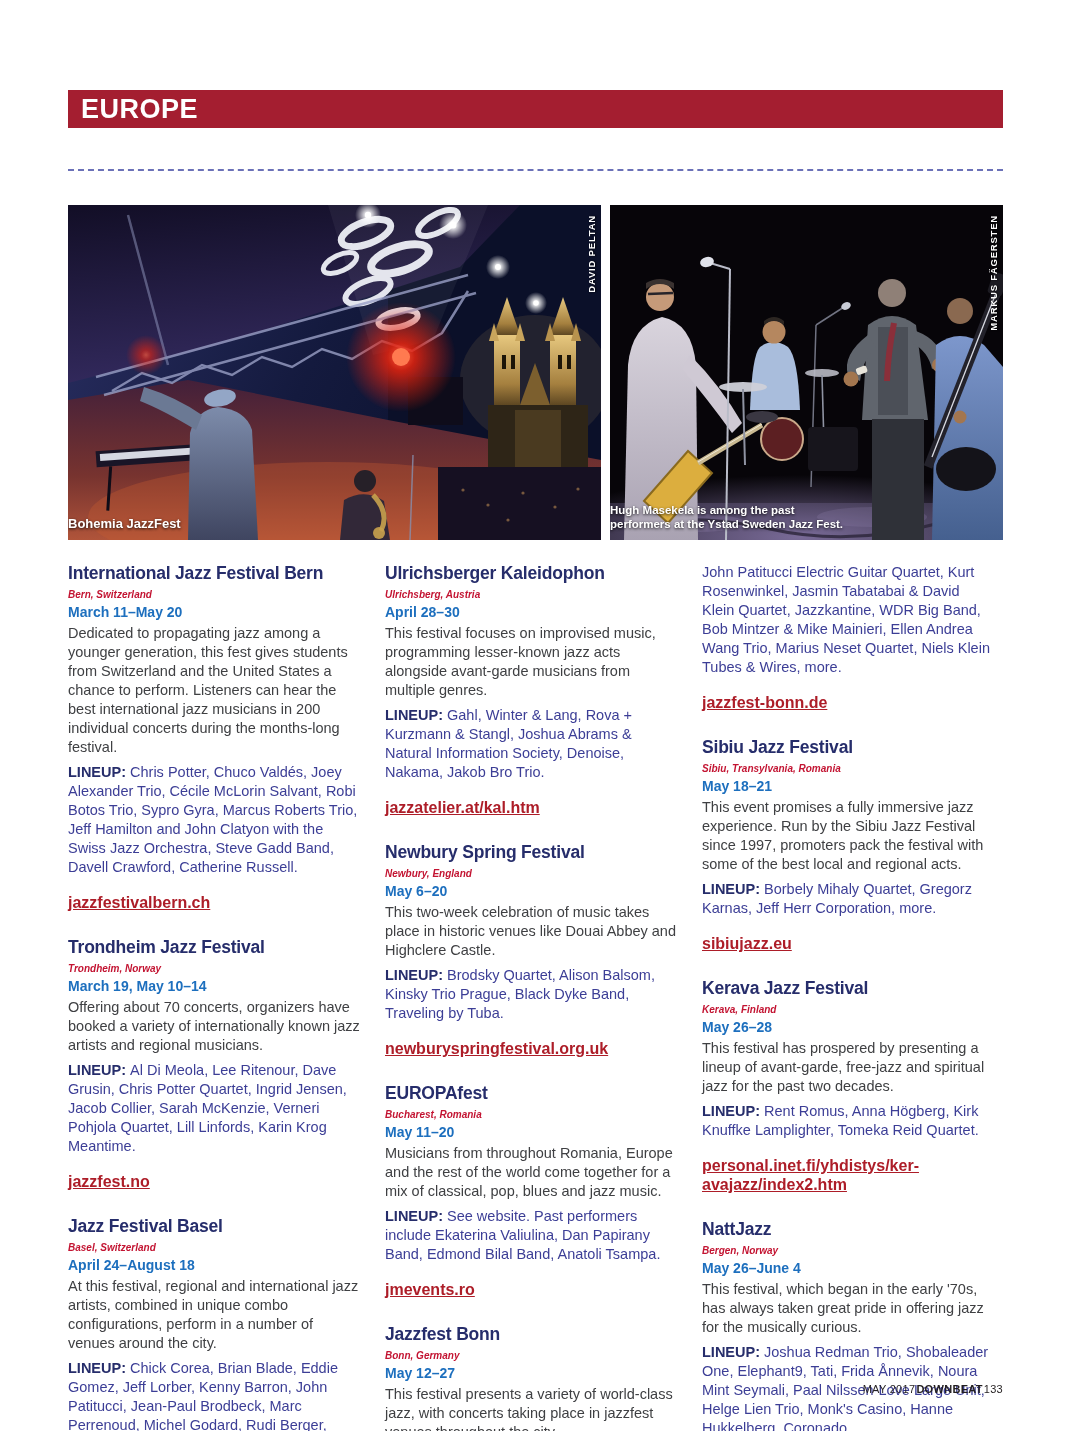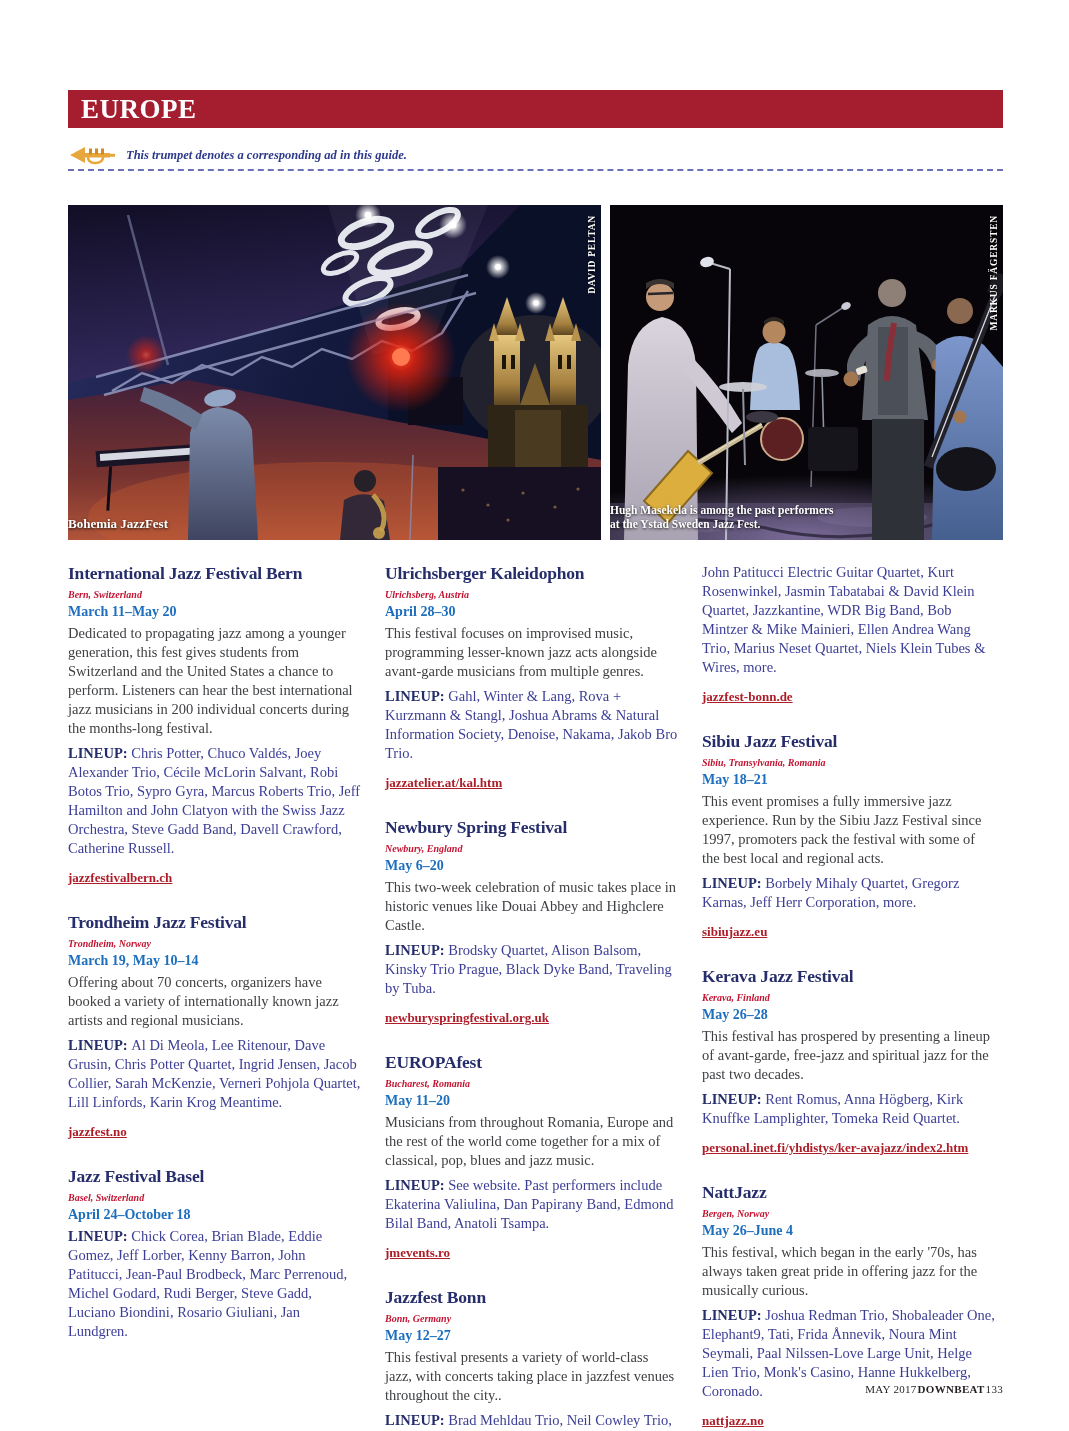--- a/index.html
+++ b/index.html
@@ -1,19 +1,19 @@
 <!DOCTYPE html>
 <html style="--banner-red: #a41e30; --title-navy: #262d6b; --location-red: #c31432; --dates-blue: #1d6fbe; --body-gray: #3f4043; --lineup-indigo: #3c3e96; --website-red: #ad1d28; --note-blue: #2d3a8c; --trumpet-gold: #e8a73c;"><head>
 <meta charset="utf-8">
 <style>
   * { margin:0; padding:0; box-sizing:border-box; }
   html,body { background:#ffffff; }
   .page {
     position:relative; width:1069px; height:1431px; background:#fff;
-    font-family:Liberation Serif, serif; overflow:hidden;
+    font-family:Liberation Sans, sans-serif; overflow:hidden;
   }
   
   .banner {
     position:absolute; left:68px; top:90px; width:935px; height:38px;
     background:var(--banner-red,#a41e30); color:#fff; display:flex; align-items:center;
     padding-left:13px; font-weight:bold; font-size:27px; letter-spacing:.5px;
   }
   .trumpet-row { position:absolute; left:68px; top:144px; display:flex; align-items:center; gap:10px; height:22px; }
   .trumpet-note { color:var(--note-blue,#2d3a8c); font-style:italic; font-weight:bold; font-size:12.5px; }
   .dashes { position:absolute; left:68px; top:169px; width:935px; border-top:2px dashed #6b71b8; }
@@ -37,48 +37,36 @@
   .columns { position:absolute; left:68px; top:563px; width:935px; display:flex; gap:24px; }
   .col { width:293px; }
   .entry { margin-bottom:25px; }
   .fname { color:var(--title-navy,#262d6b); font-size:17.5px; font-weight:bold; letter-spacing:-.2px; line-height:21px; margin-bottom:2px; }
   .floc  { color:var(--location-red,#c31432); font-style:italic; font-weight:600; font-size:10px; line-height:17px; }
   .fdates{ color:var(--dates-blue,#1d6fbe); font-weight:bold; font-size:14px; line-height:18px; margin-bottom:3px; }
   .fdesc { color:var(--body-gray,#3f4043); font-size:14.5px; line-height:19px; margin-bottom:6px; }
   .flineup { color:var(--lineup-indigo,#3c3e96); font-size:14.5px; line-height:19px; }
   .lineup-label { color:var(--title-navy,#23286a); font-weight:bold; }
   .fsite {
-    display:inline-block; color:var(--website-red,#ad1d28); font-weight:bold; font-size:13px;
-    text-decoration:underline; overflow-wrap:break-word; max-width:293px; margin-top:10px; line-height:19px;
+    display:inline-block; color:var(--website-red,#ad1d28); font-weight:bold; font-size:16px;
+    text-decoration:underline; overflow-wrap:break-word; max-width:293px; margin-top:16px; line-height:19px;
   }
   
   .footer { position:absolute; right:66px; top:1383px; font-size:11px; color:#231f20; display:flex; gap:1px; align-items:baseline; letter-spacing:.3px; }
   .footer .mag { font-weight:bold; }
 </style>
 </head>
 <body>
 
 <div class="page">
 
   <div class="banner">
     <span>EUROPE</span>
   </div>
 
-  <div class="trumpet-row">
-    <svg width="48" height="22" viewBox="0 0 48 22" aria-hidden="true">
-      <polygon points="2,11 17,3 17,19" fill="#e8a73c"></polygon>
-      <rect x="16" y="9" width="26" height="4.5" fill="#e8a73c"></rect>
-      <rect x="21" y="4.5" width="3" height="6" fill="#d18a22"></rect>
-      <rect x="27" y="4.5" width="3" height="6" fill="#d18a22"></rect>
-      <rect x="33" y="4.5" width="3" height="6" fill="#d18a22"></rect>
-      <path d="M20,13 Q20,19 27,19 Q35,19 35,13" stroke="#e8a73c" stroke-width="2.5" fill="none"></path>
-      <rect x="42" y="9.8" width="5" height="3" fill="#e8a73c"></rect>
-    </svg>
-    <span class="trumpet-note">This trumpet denotes a corresponding ad in this guide.</span>
-  </div>
   <div class="dashes"></div>
 
   <div class="photos">
 
     <figure class="photo-left">
       <svg width="533" height="335" viewBox="0 0 533 335" aria-hidden="true">
         <defs>
           <linearGradient id="lgSky" x1="0" y1="0" x2="1" y2="0.3">
             <stop offset="0" stop-color="#2a2f63"></stop>
               <stop offset=".55" stop-color="#141a3e"></stop>
@@ -278,21 +266,22 @@
     </figure>
   </div>
 
   <main class="columns">
     <div class="col">
         <article class="entry"><h3 class="fname">International Jazz Festival Bern</h3><div class="floc">Bern, Switzerland</div><div class="fdates">March 11–May 20</div><p class="fdesc">Dedicated to propagating jazz among a younger generation, this fest gives students from Switzerland and the United States a chance to perform. Listeners can hear the best international jazz musicians in 200 individual concerts during the months-long festival.</p><p class="flineup"><span class="lineup-label">LINEUP: </span>Chris Potter, Chuco Valdés, Joey Alexander Trio, Cécile McLorin Salvant, Robi Botos Trio, Sypro Gyra, Marcus Roberts Trio, Jeff Hamilton and John Clatyon with the Swiss Jazz Orchestra, Steve Gadd Band, Davell Crawford, Catherine Russell.</p><a class="fsite">jazzfestivalbern.ch</a></article>
         <article class="entry"><h3 class="fname">Trondheim Jazz Festival</h3><div class="floc">Trondheim, Norway</div><div class="fdates">March 19, May 10–14</div><p class="fdesc">Offering about 70 concerts, organizers have booked a variety of internationally known jazz artists and regional musicians.</p><p class="flineup"><span class="lineup-label">LINEUP: </span>Al Di Meola, Lee Ritenour, Dave Grusin, Chris Potter Quartet, Ingrid Jensen, Jacob Collier, Sarah McKenzie, Verneri Pohjola Quartet, Lill Linfords, Karin Krog Meantime.</p><a class="fsite">jazzfest.no</a></article>
         <article class="entry">
           <h3 class="fname">Jazz Festival Basel</h3>
           <div class="floc">Basel, Switzerland</div>
-          <div class="fdates">April 24–October 18</div>
+          <div class="fdates">April 24–August 18</div>
+          <p class="fdesc">At this festival, regional and international jazz artists, combined in unique combo configurations, perform in a number of venues around the city.</p>
           <p class="flineup"><span class="lineup-label">LINEUP: </span>Chick Corea, Brian Blade, Eddie Gomez, Jeff Lorber, Kenny Barron, John Patitucci, Jean-Paul Brodbeck, Marc Perrenoud, Michel Godard, Rudi Berger, Steve Gadd, Luciano Biondini, Rosario Giuliani, Jan Lundgren.</p>
         </article>
       </div>
     <div class="col">
         <article class="entry"><h3 class="fname">Ulrichsberger Kaleidophon</h3><div class="floc">Ulrichsberg, Austria</div><div class="fdates">April 28–30</div><p class="fdesc">This festival focuses on improvised music, programming lesser-known jazz acts alongside avant-garde musicians from multiple genres.</p><p class="flineup"><span class="lineup-label">LINEUP: </span>Gahl, Winter &amp; Lang, Rova + Kurzmann &amp; Stangl, Joshua Abrams &amp; Natural Information Society, Denoise, Nakama, Jakob Bro Trio.</p><a class="fsite">jazzatelier.at/kal.htm</a></article>
         <article class="entry"><h3 class="fname">Newbury Spring Festival</h3><div class="floc">Newbury, England</div><div class="fdates">May 6–20</div><p class="fdesc">This two-week celebration of music takes place in historic venues like Douai Abbey and Highclere Castle.</p><p class="flineup"><span class="lineup-label">LINEUP: </span>Brodsky Quartet, Alison Balsom, Kinsky Trio Prague, Black Dyke Band, Traveling by Tuba.</p><a class="fsite">newburyspringfestival.org.uk</a></article>
         <article class="entry"><h3 class="fname">EUROPAfest</h3><div class="floc">Bucharest, Romania</div><div class="fdates">May 11–20</div><p class="fdesc">Musicians from throughout Romania, Europe and the rest of the world come together for a mix of classical, pop, blues and jazz music.</p><p class="flineup"><span class="lineup-label">LINEUP: </span>See website. Past performers include Ekaterina Valiulina, Dan Papirany Band, Edmond Bilal Band, Anatoli Tsampa.</p><a class="fsite">jmevents.ro</a></article>
         <article class="entry">
           <h3 class="fname">Jazzfest Bonn</h3>
           <div class="floc">Bonn, Germany</div>

